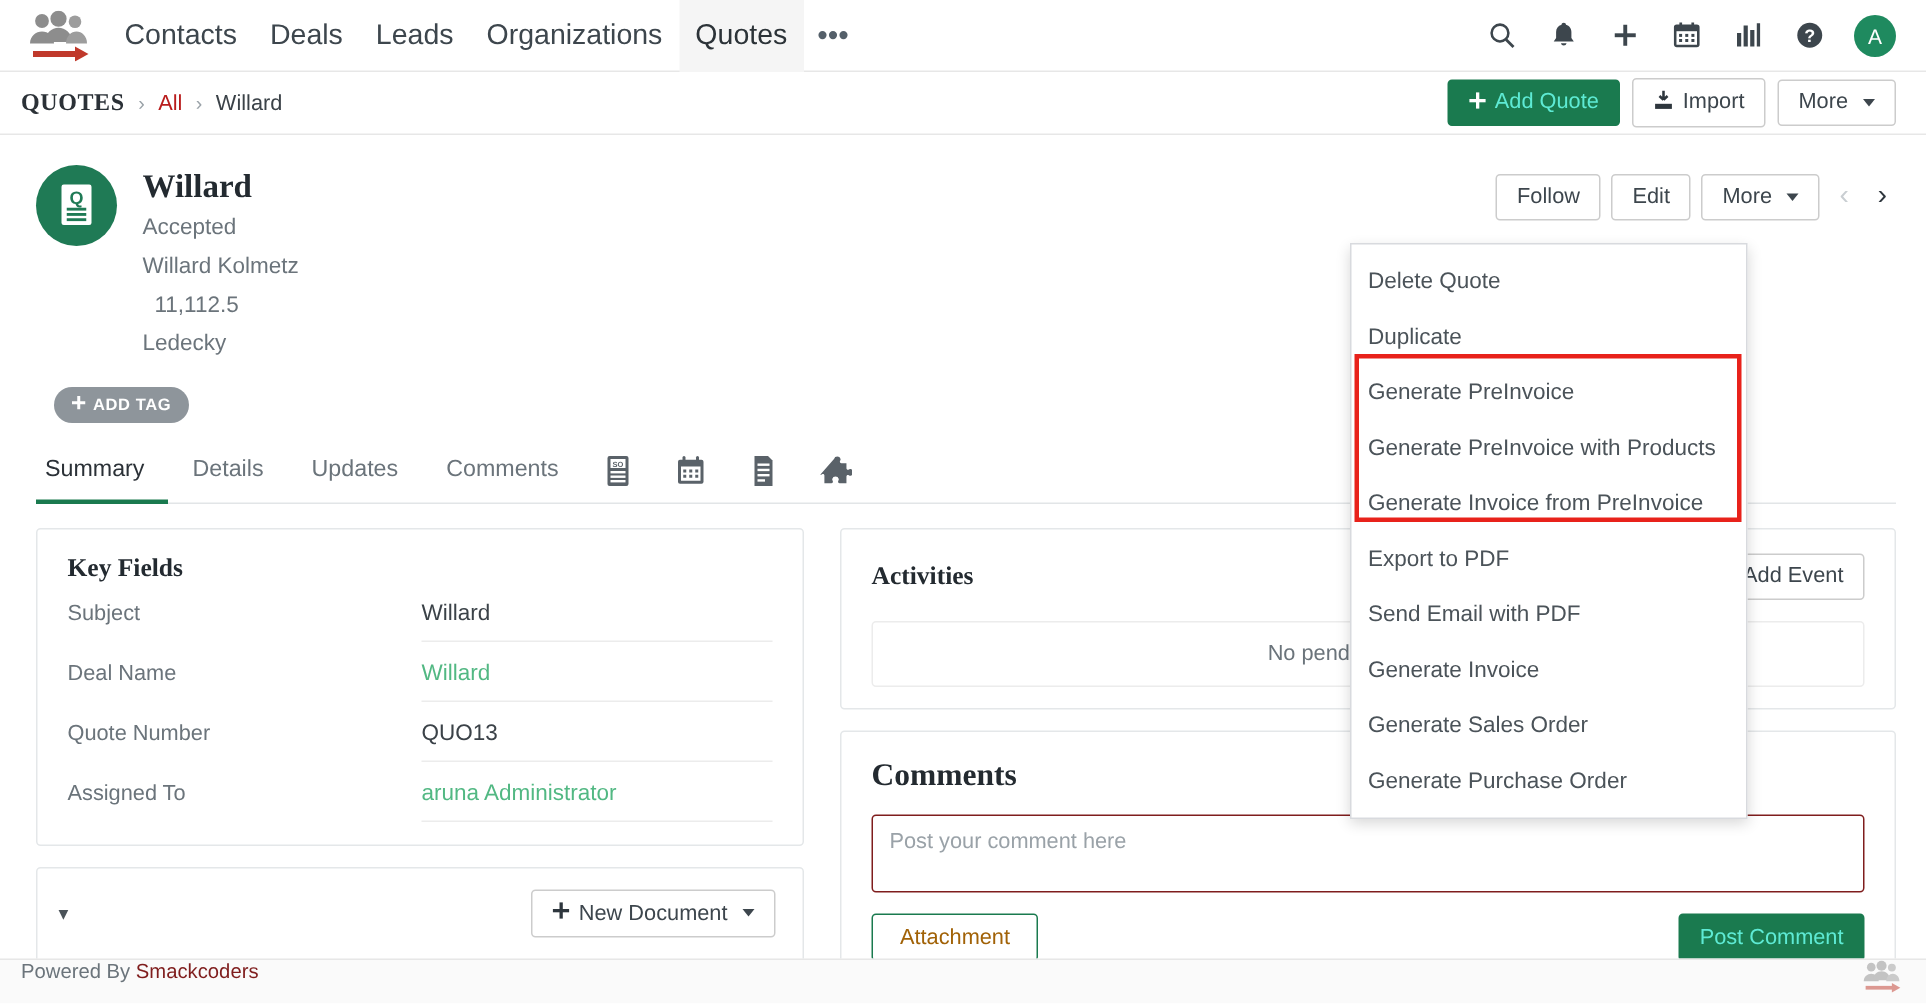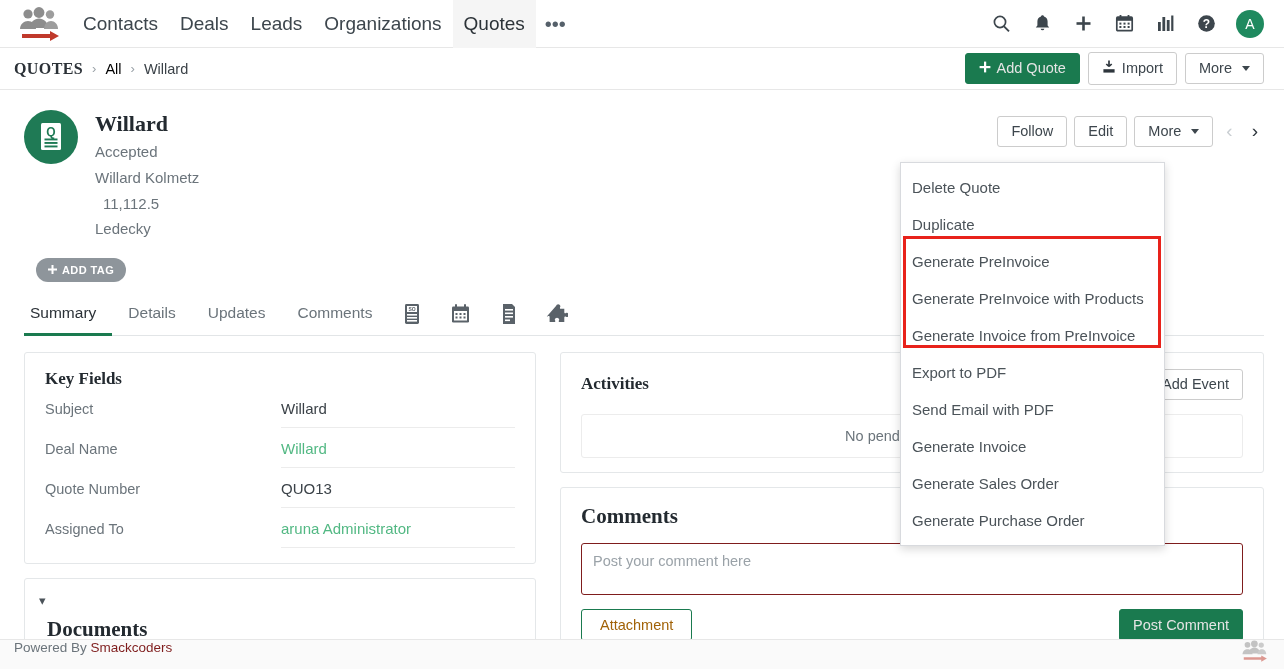--- a/index.html
+++ b/index.html
@@ -42,31 +42,31 @@
   }
 
   
   .crumbbar {
     height:42px; display:flex; align-items:center;
     padding:0 20px 0 14px; border-bottom:1px solid #e7e7e7;
     background:#fff; position:relative;
   }
   .crumb-root { font-size:16px; letter-spacing:.4px; color:#2b3137; font-family:"Liberation Serif", serif; font-weight:700;}
   .crumb-sep { color:#9aa2a8; font-size:13px; margin:0 9px; }
-  .crumb-item { font-size:14.5px; color:#000000; cursor:pointer; }
+  .crumb-item { font-size:14.5px; color:#b91c1c; cursor:pointer; }
   .crumb-item.last { color:#3b4248; }
   .crumb-actions { margin-left:auto; display:flex; align-items:center; gap:8px; }
   .btn {
     font-family:"Liberation Sans", sans-serif;
     font-size:14.5px; border-radius:3px; cursor:pointer;
     display:inline-flex; align-items:center; gap:6px;
     background:#fff; border:1px solid #ccc; color:#3d464d;
     padding:7px 13px; line-height:1;
   }
-  .btn-green { background:#1a7a4f; border-color:#1a7a4f; color:#e5e5e5; font-weight:400; }
+  .btn-green { background:#1a7a4f; border-color:#1a7a4f; color:#5eead4; font-weight:400; }
   .caret { width:0;height:0;border-left:4px solid transparent;border-right:4px solid transparent;border-top:5px solid currentColor; margin-left:4px; }
 
   
   .record {
     padding:20px 20px 0 24px;
     display:flex; align-items:flex-start; position:relative;
   }
   .rec-avatar {
     width:54px; height:54px; border-radius:50%;
     background:#1f7a55; margin-right:17px; flex:none;
@@ -390,20 +390,30 @@
       </div>
       <div class="kf-row">
         <div class="kf-label">Assigned To</div>
         <div class="kf-value link">aruna Administrator</div>
       </div>
     </div>
 
     <div class="card doc-card">
       <div class="doc-head">
         <span class="chev-down">▾</span>
+        <button class="btn">
+          <span>
+            <svg width="12" height="12" viewBox="0 0 12 12">
+                <rect x="5" y="0.6" width="2.2" height="10.8" fill="#2e363d"></rect>
+                <rect x="0.6" y="5" width="10.8" height="2.2" fill="#2e363d"></rect>
+              </svg>
+          </span>
+          <span>New Document</span>
+          <span class="caret"></span>
+        </button>
       </div>
       <div class="doc-title">Documents</div>
     </div>
   </div>
 
   <div class="col-right">
     <div class="card card-pad">
       <div class="panel-head">
         <span class="card-title">Activities</span>
         <button class="btn">Add Event</button>

